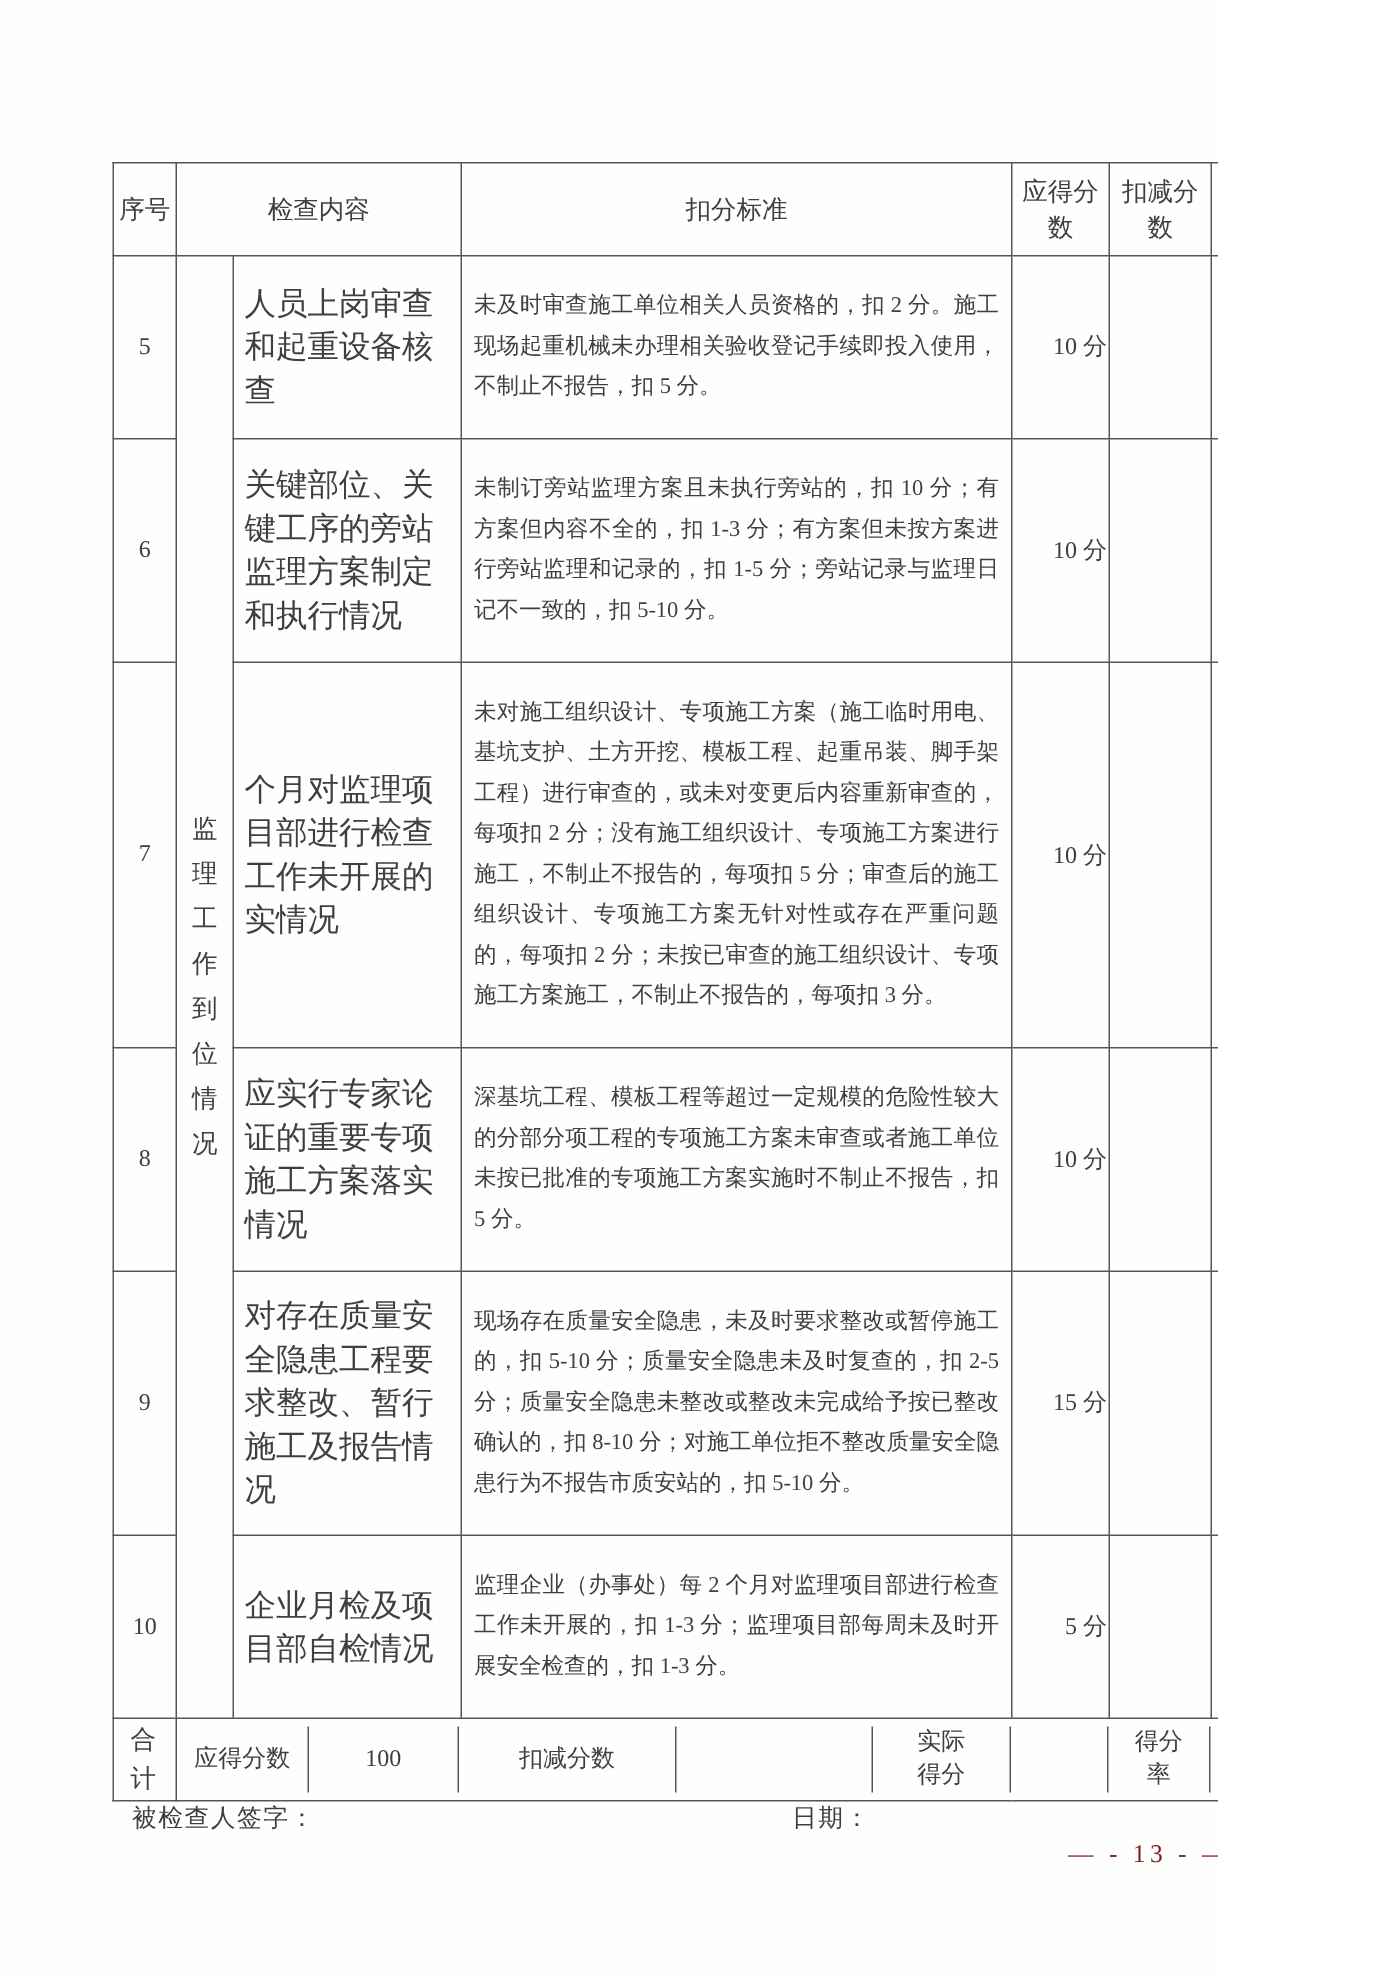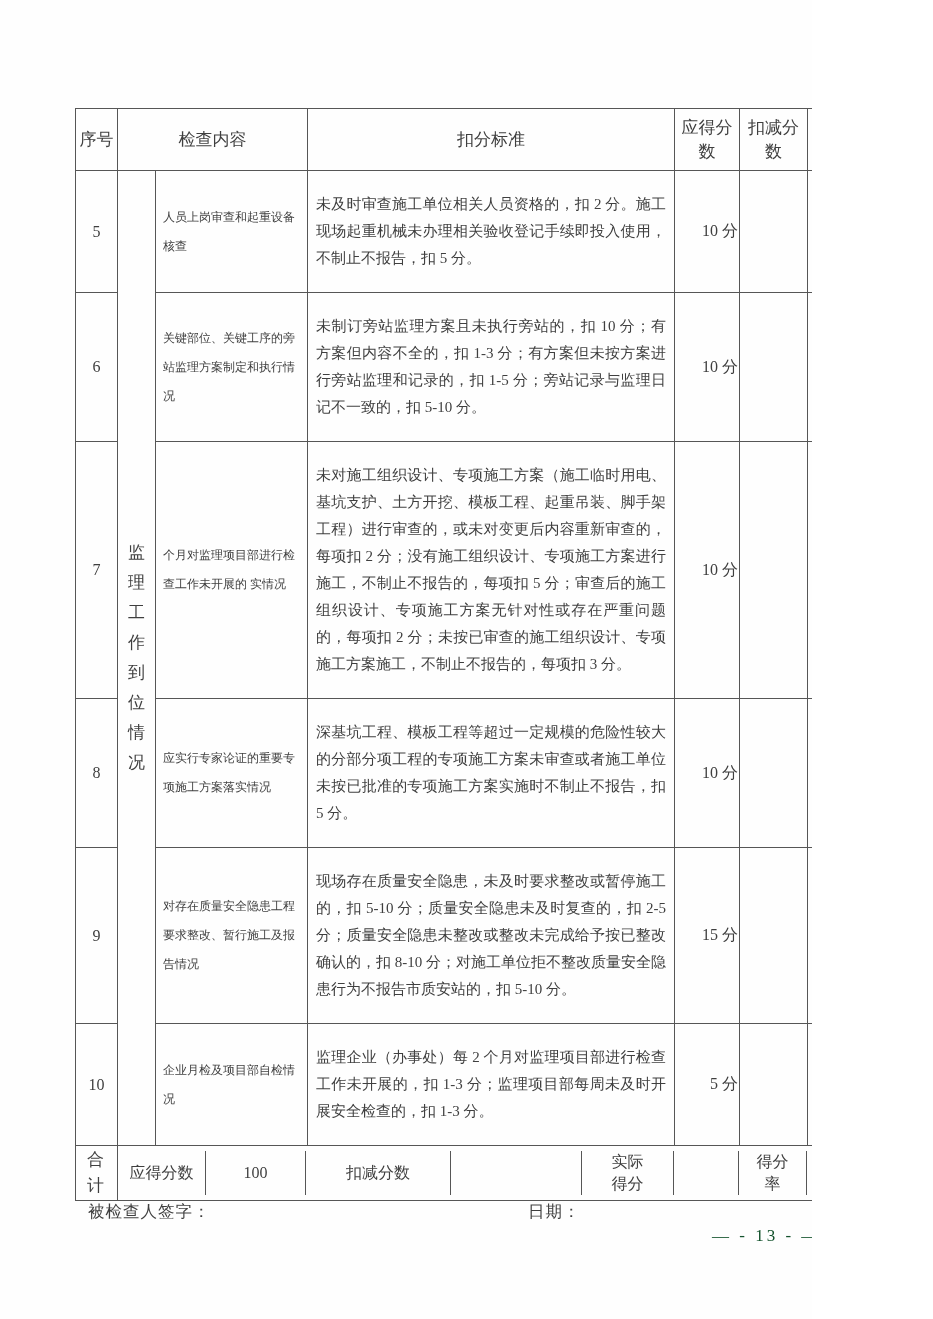--- a/index.html
+++ b/index.html
@@ -34,21 +34,21 @@
   .col-deduct{width:68px;}
   .col-actual{width:64px;}
   td.num-cell{
     text-align:center;font-size:16px;
   }
   td.cat-cell{
     text-align:center;font-size:17px;line-height:30px;
     padding:0 9px;
   }
   td.content-cell{
-    font-size:12px;line-height:29px;
+    font-size:21px;line-height:29px;
     padding:4px 7px;text-align:left;
   }
   td.standard-cell{
     font-size:15px;line-height:27px;
     padding:20px 8px;
     text-align:justify;text-justify:inter-character;
   }
   td.points-cell{
     text-align:right;font-size:16px;
   }
@@ -75,21 +75,21 @@
   .seg-actual-label{flex-basis:92px;padding:0 28px;}
   .seg-actual-value{flex-basis:65px;}
   .seg-rate-label{flex-basis:68px;padding:0 16px;}
   .seg-rate-value{flex:1 1 auto;}
   .sign-line{
     position:absolute;font-size:16.5px;letter-spacing:1px;
   }
   .sign-item{position:absolute;top:0;white-space:nowrap;}
   .page-number{
     position:absolute;top:1226px;left:712px;
-    font-size:17px;color:#14532d;letter-spacing:3px;white-space:nowrap;
+    font-size:17px;color:#7f1d1d;letter-spacing:3px;white-space:nowrap;
   }
 </style>
 </head>
 <body>
 
 <div class="page">
 
   <table class="score-table">
     <colgroup>
       <col class="col-num">

